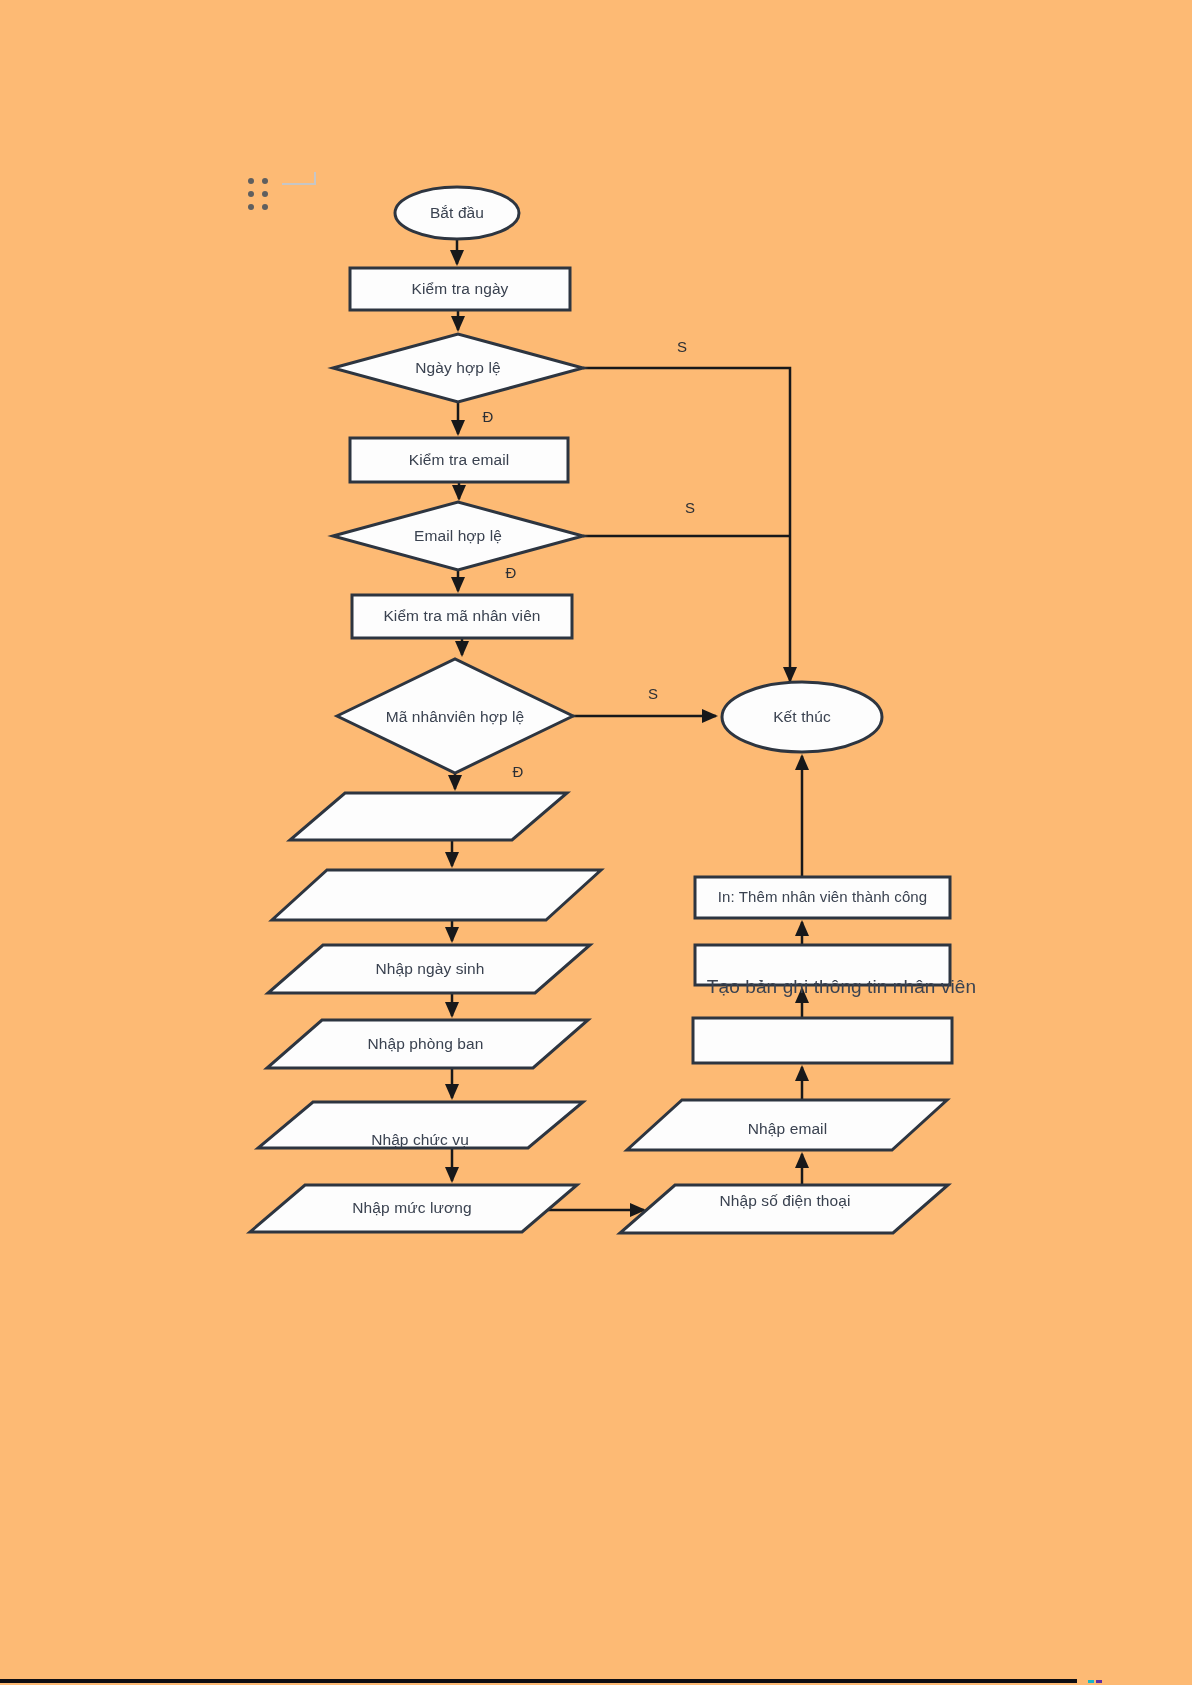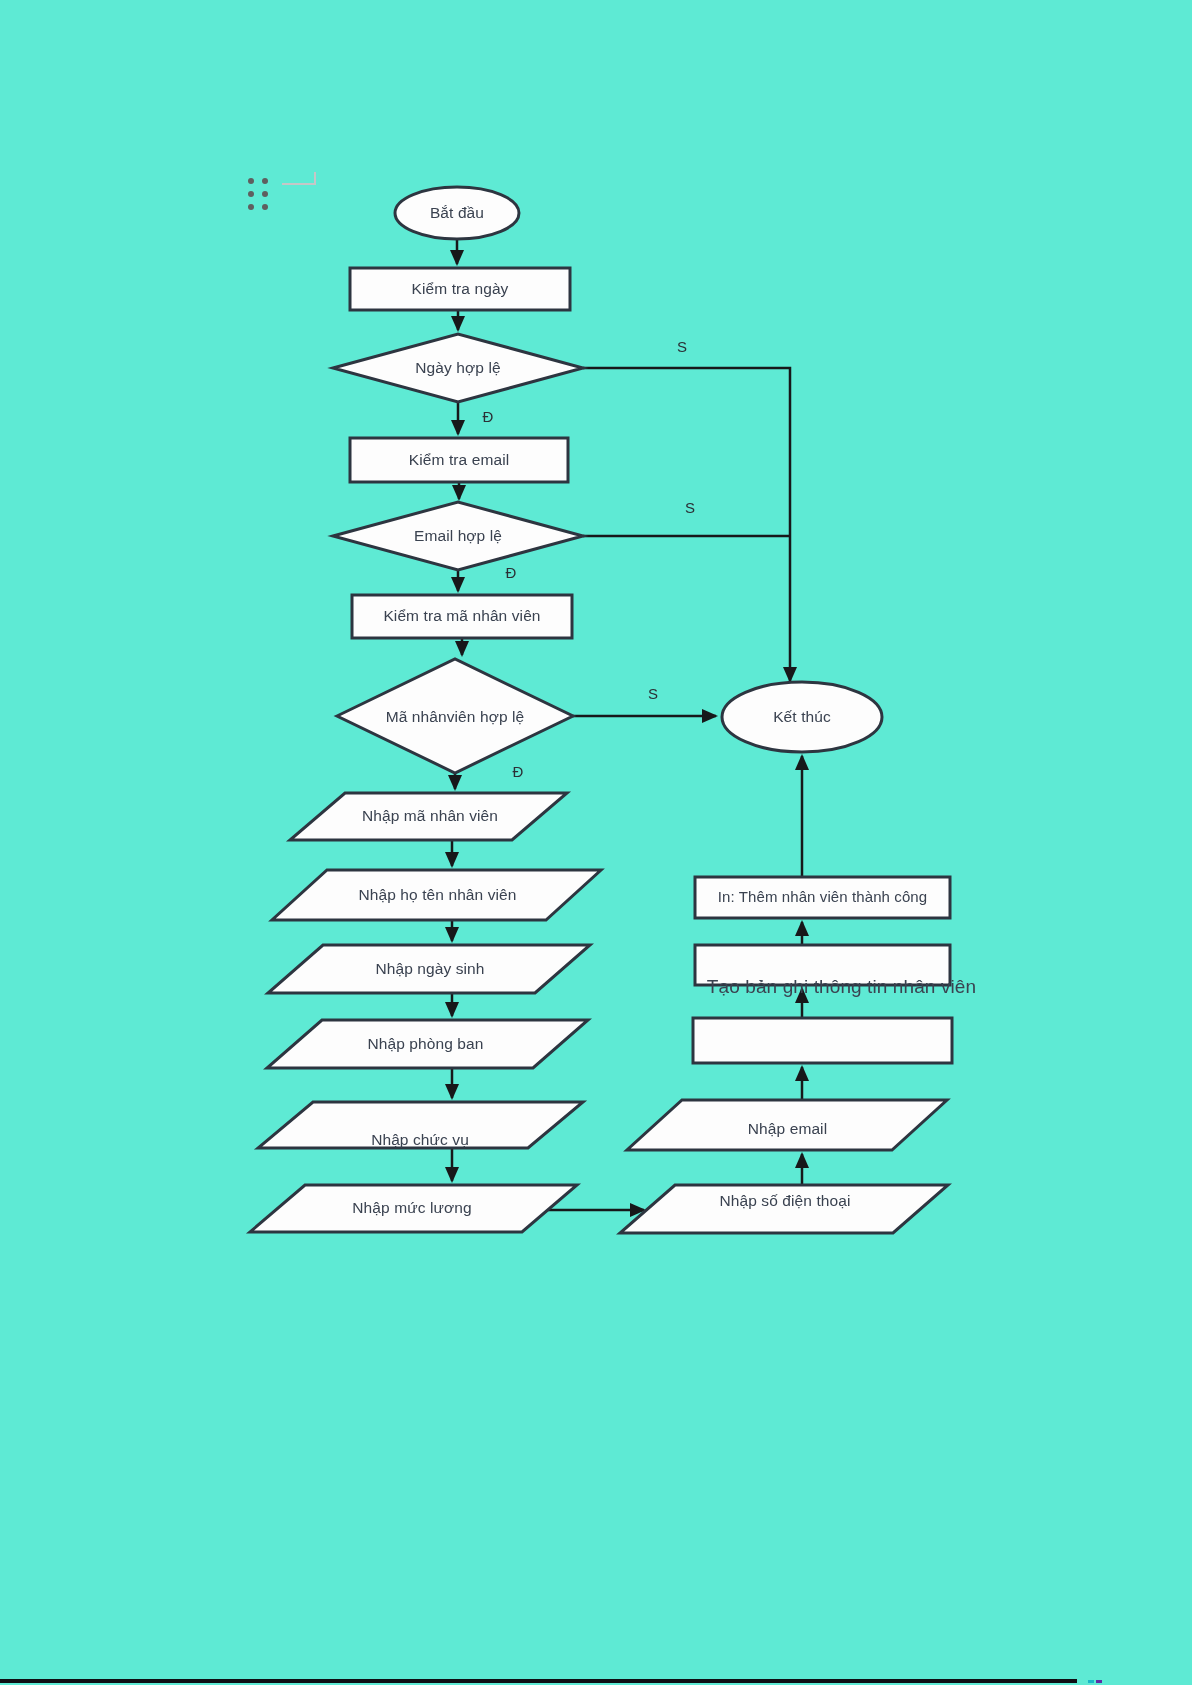--- a/index.html
+++ b/index.html
@@ -1,20 +1,20 @@
 <!DOCTYPE html>
 <html><head>
 <meta charset="utf-8">
 <style>
   html, body { margin: 0; padding: 0; background: #ffffff; }
   .canvas {
     position: relative;
     width: 1192px;
     height: 1685px;
-    background: #5eead4;
+    background: #fdba74;
     font-family: "Liberation Sans", "DejaVu Sans", sans-serif;
     overflow: hidden;
   }
   svg.diagram {
     position: absolute;
     left: 0; top: 0;
     width: 1192px; height: 1685px;
   }
   .node-label {
     position: absolute;
@@ -150,23 +150,21 @@
 
   <div class="node-label" style="left:352px; top:595px; width:220px; height:43px;">Kiểm tra mã nhân viên</div>
 
   <div class="node-label multiline" style="left:385px; top:686px; width:140px; height:62px;">
     <div>Mã nhân</div>
     <div>viên hợp lệ</div>
   </div>
 
   <div class="node-label" style="left:722px; top:682px; width:160px; height:70px;">Kết thúc</div>
 
-  <div class="node-label" style="left:300px; top:793px; width:260px; height:47px;">Nhập mã nhân viên</div>
 
-  <div class="node-label" style="left:285px; top:870px; width:305px; height:50px;">Nhập họ tên nhân viên</div>
 
   <div class="node-label" style="left:280px; top:945px; width:300px; height:48px;">Nhập ngày sinh</div>
 
   <div class="node-label" style="left:278px; top:1020px; width:295px; height:48px;">Nhập phòng ban</div>
 
   <div class="node-label" style="left:270px; top:1102px; width:300px; height:46px;margin-top:15px;">Nhập chức vụ</div>
 
   <div class="node-label" style="left:262px; top:1185px; width:300px; height:47px;">Nhập mức lương</div>
 
   <div class="node-label" style="left:635px; top:1185px; width:300px; height:32px;">Nhập số điện thoại</div>

